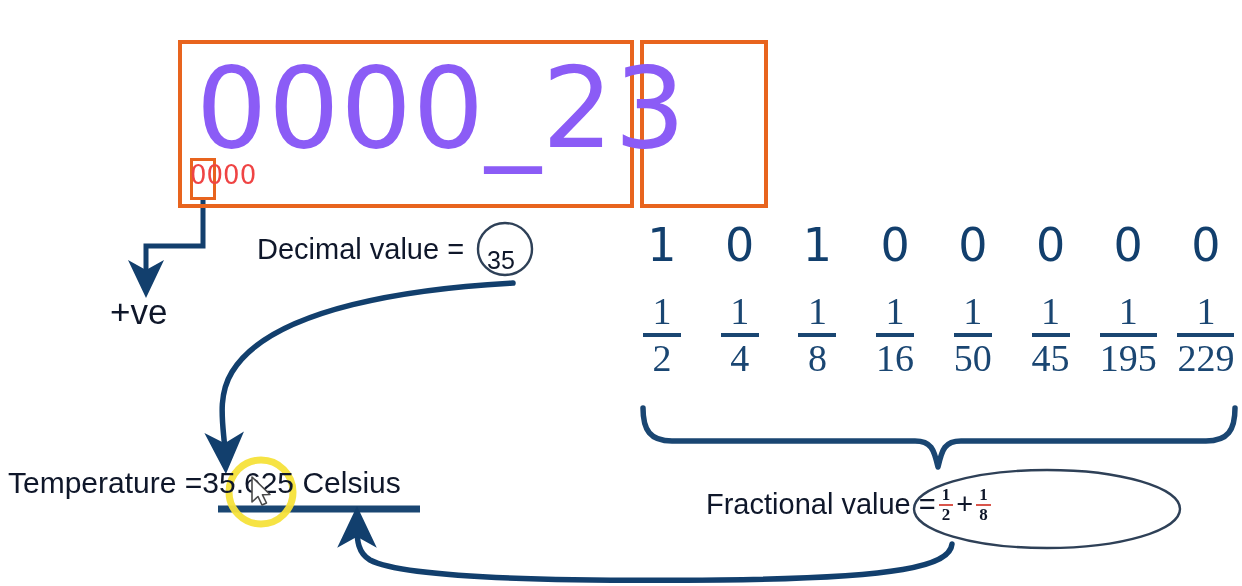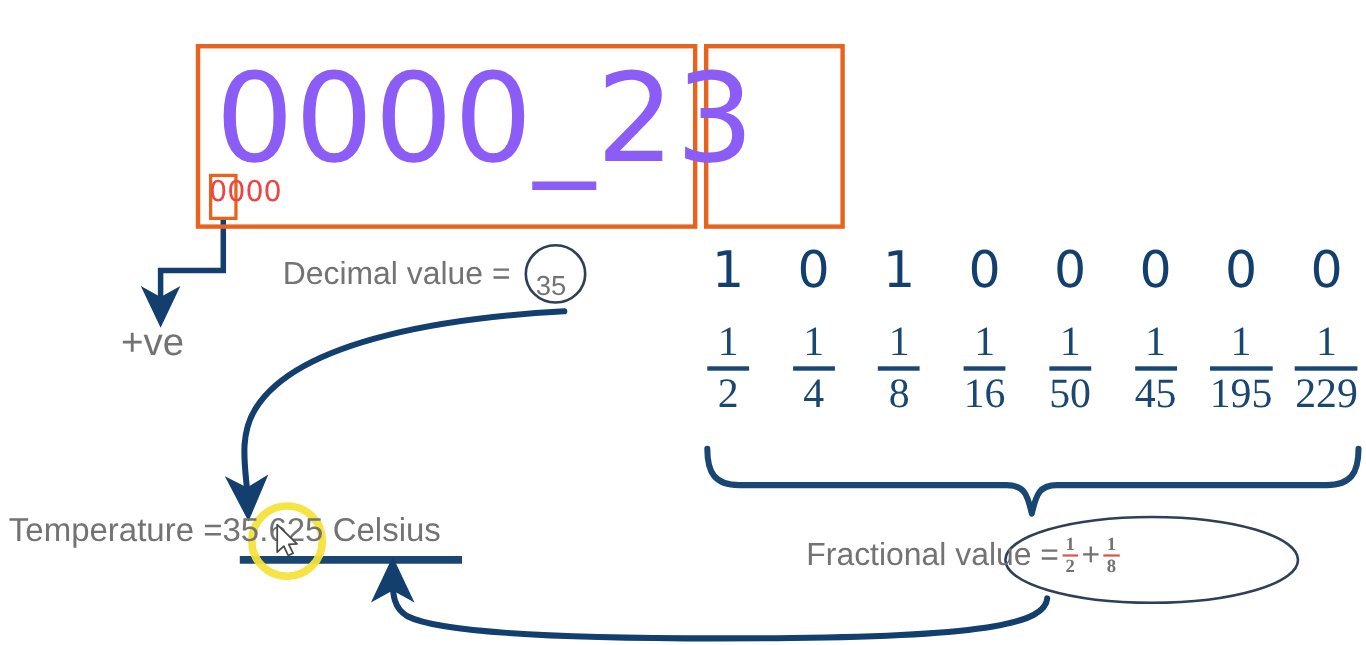--- a/index.html
+++ b/index.html
@@ -60,29 +60,29 @@
     border: 4px solid #E8641E;
     box-sizing: border-box;
     background: transparent;
   }
   .box-main { left: 178px; top: 40px; width: 456px; height: 168px; }
   .box-tail { left: 640px; top: 40px; width: 128px; height: 168px; }
   .box-tiny { left: 190px; top: 158px; width: 26px; height: 42px; border-width: 3px; }
 
   
   .red-text {
-    color: #737373;
+    color: #0f172a;
     font-family: "Liberation Sans", sans-serif;
     font-weight: 400;
   }
   .lbl-pve   { left: 110px; top: 292px; font-size: 35px; }
   .lbl-dec   { left: 257px; top: 233px; font-size: 29px; }
   .lbl-dec-v { left: 487px; top: 246px; font-size: 25px; text-align: right; }
   .lbl-temp  { left: 8px;   top: 466px; font-size: 30px; }
-  .lbl-frac  { left: 733px; top: 487px; font-size: 29px; }
+  .lbl-frac  { left: 706px; top: 487px; font-size: 29px; }
 
   
   .frac-inline {
     display: inline-flex;
     flex-direction: column;
     align-items: center;
     vertical-align: middle;
     font-size: 17px;
     line-height: 1.05;
     margin: 0 3px;

